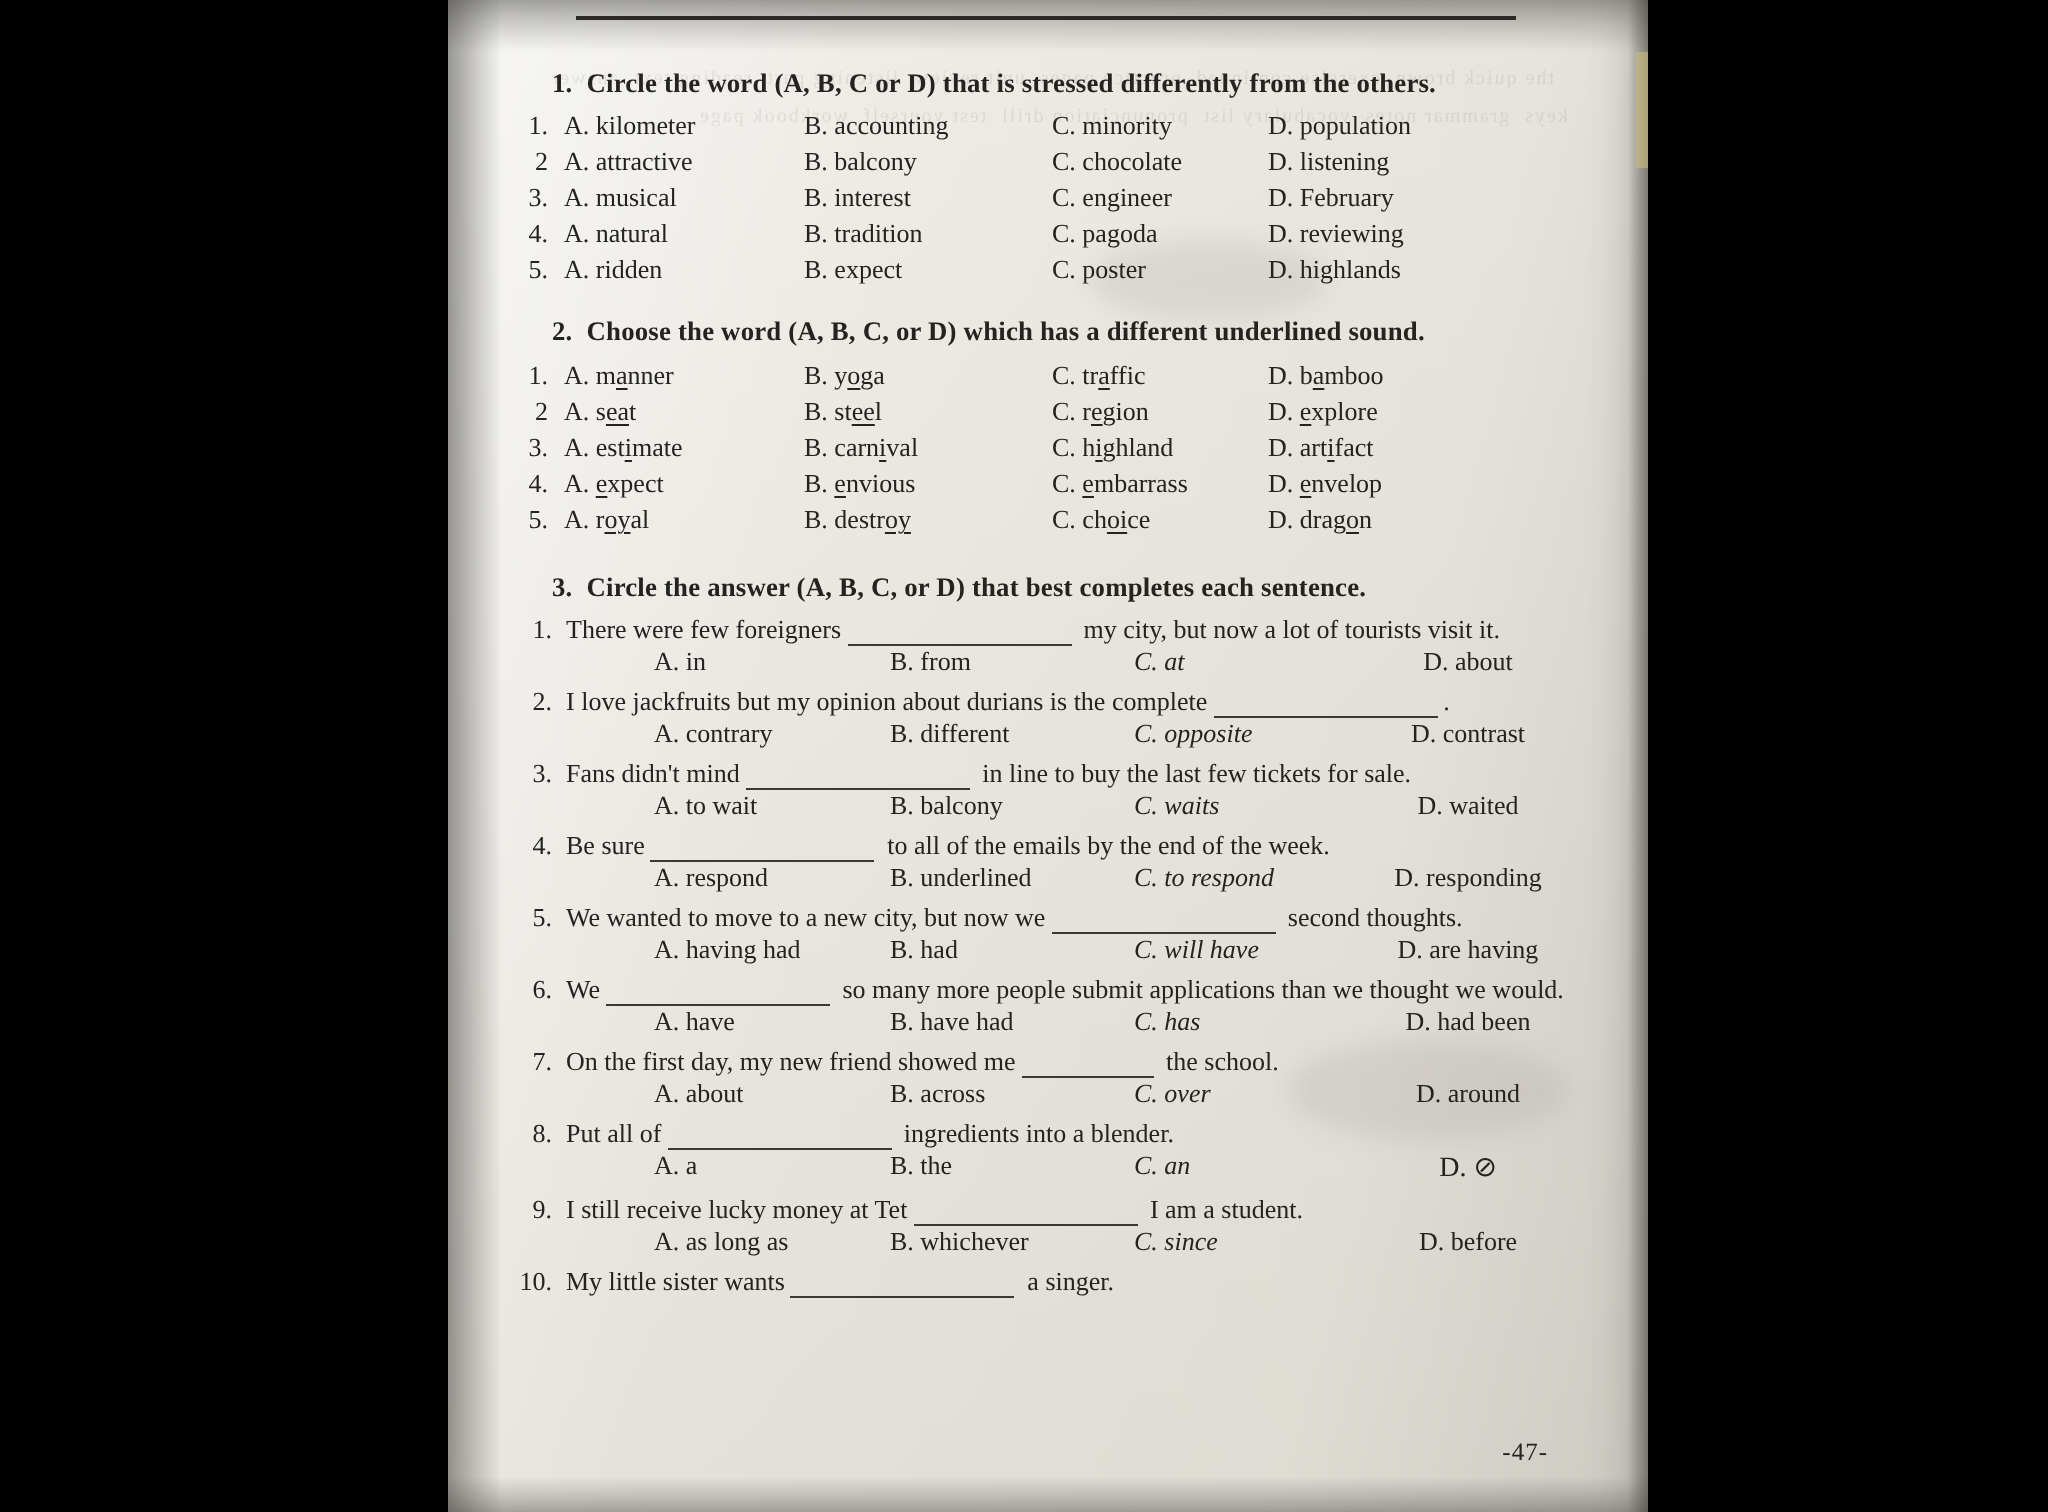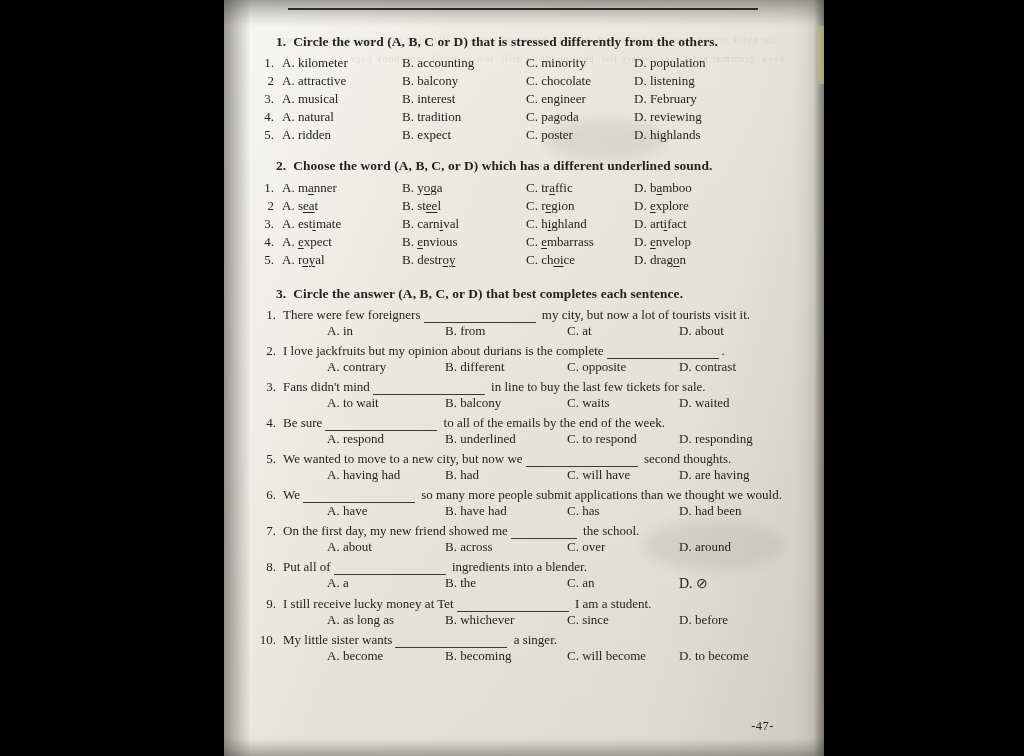--- a/index.html
+++ b/index.html
@@ -153,22 +153,22 @@
   .blank.lg { min-width: 112px; }
   .ansrow {
     display: flex;
     margin-left: 77px;
     margin-top: 0px;
     margin-bottom: 3px;
     font-size: 13px;
   }
   .a1 { width: 118px; }
   .a2 { width: 122px; }
-  .a3 { width: 112px; }
-  .a4 { width: 110px; }
+  .a3 { width: 112px; font-style: italic; }
+  .a4 { width: 110px; text-align: center; }
   .pagenum {
     position: absolute;
     right: 42px;
     bottom: 22px;
     font-size: 12.5px;
     letter-spacing: 0.5px;
   }
   .nullsym { font-size: 14px; }
   
   .blotch {
@@ -423,26 +423,20 @@
           <span class="a1">A. as long as</span>
           <span class="a2">B. whichever</span>
           <span class="a3">C. since</span>
           <span class="a4">D. before</span>
         </div>
 
         <div class="s3row">
           <span class="s3num">10.</span>
           <span class="stem"><span>My little sister wants</span><span class="blank lg"></span><span> a singer.</span></span>
         </div>
-        <div class="ansrow">
-          <span class="a1">A. become</span>
-          <span class="a2">B. becoming</span>
-          <span class="a3">C. will become</span>
-          <span class="a4">D. to become</span>
-        </div>
       </div>
 
       <div class="pagenum">-47-</div>
     </div>
 
     <div id="shadow-top"></div>
     <div id="shadow-bottom"></div>
   </div>
 </div>
 

